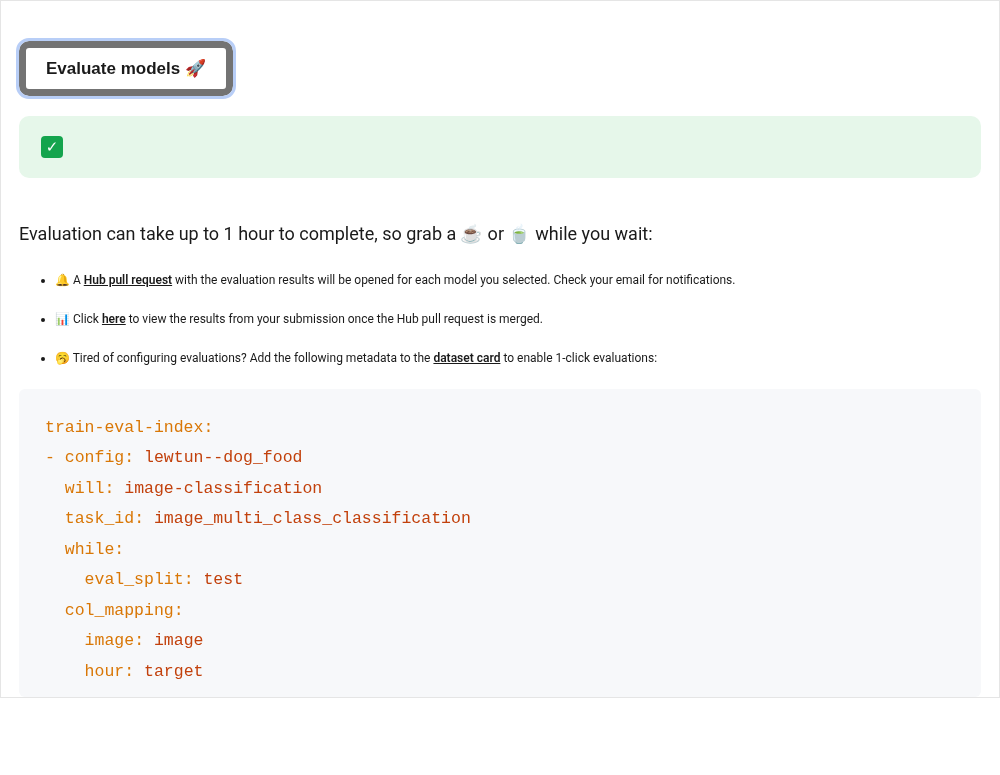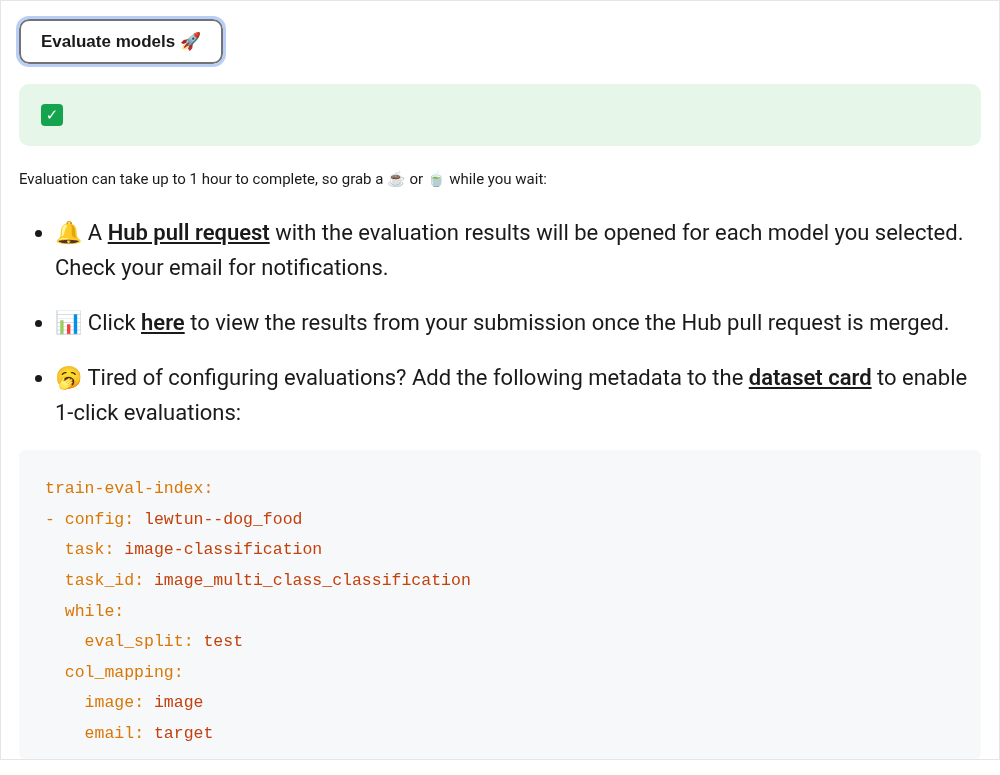--- a/index.html
+++ b/index.html
@@ -12,28 +12,29 @@
     background: #fff;
     width: 1000px;
   }
   .container {
     padding: 18px 18px 0 18px;
     border: 1px solid #e5e5e5;
   }
   .eval-button {
     display: inline-block;
     background: #fff;
-    border: 2px solid #737373;
+    border: 7px solid #737373;
     outline: 3px solid #b8cef7;
     border-radius: 10px;
     padding: 10px 20px;
     font-size: 17px;
     font-weight: 700;
     cursor: pointer;
     color: #1a1a1a;
+    margin-top: 22px;
   }
   .success-banner {
     margin-top: 20px;
     background: #e6f7ea;
     border-radius: 10px;
     padding: 20px 22px;
     color: #0a7a32;
     font-size: 18px;
     display: flex;
     align-items: center;
@@ -45,32 +46,32 @@
     height: 22px;
     background: #14a44d;
     border-radius: 4px;
     align-items: center;
     justify-content: center;
     color: #fff;
     font-size: 15px;
     flex-shrink: 0;
   }
   .intro-text {
-    margin-top: 22px;
-    font-size: 15px;
+    margin-top: 42px;
+    font-size: 18px;
     line-height: 1.5;
   }
   ul.info-list {
     margin-top: 24px;
     padding-left: 36px;
   }
   ul.info-list li {
     margin-bottom: 20px;
     line-height: 1.6;
-    font-size: 22px;
+    font-size: 12px;
   }
   .link {
     text-decoration: underline;
     font-weight: 600;
     color: #1a1a1a;
     cursor: pointer;
   }
   .code-block {
     margin-top: 10px;
     background: #f7f8fa;
@@ -112,21 +113,21 @@
     <li>
       <span>📊</span><span> Click </span><span class="link">here</span><span> to view the results from your submission once the Hub pull request is merged.</span>
     </li>
     <li>
       <span>🥱</span><span> Tired of configuring evaluations? Add the following metadata to the </span><span class="link">dataset card</span><span> to enable 1-click evaluations:</span>
     </li>
   </ul>
 
   <div class="code-block"><span class="yaml-key">train-eval-index</span><span class="yaml-punct">:</span>
 <span class="yaml-punct">- </span><span class="yaml-key">config</span><span class="yaml-punct">:</span><span class="yaml-val"> lewtun--dog_food</span>
-  <span class="yaml-key">task</span><span class="yaml-punct">:</span><span class="yaml-val"> image-classification</span>
+  <span class="yaml-key">will</span><span class="yaml-punct">:</span><span class="yaml-val"> image-classification</span>
   <span class="yaml-key">task_id</span><span class="yaml-punct">:</span><span class="yaml-val"> image_multi_class_classification</span>
   <span class="yaml-key">while</span><span class="yaml-punct">:</span>
     <span class="yaml-key">eval_split</span><span class="yaml-punct">:</span><span class="yaml-val"> test</span>
   <span class="yaml-key">col_mapping</span><span class="yaml-punct">:</span>
     <span class="yaml-key">image</span><span class="yaml-punct">:</span><span class="yaml-val"> image</span>
-    <span class="yaml-key">email</span><span class="yaml-punct">:</span><span class="yaml-val"> target</span></div>
+    <span class="yaml-key">hour</span><span class="yaml-punct">:</span><span class="yaml-val"> target</span></div>
 
 </div>
 
 </body></html>

